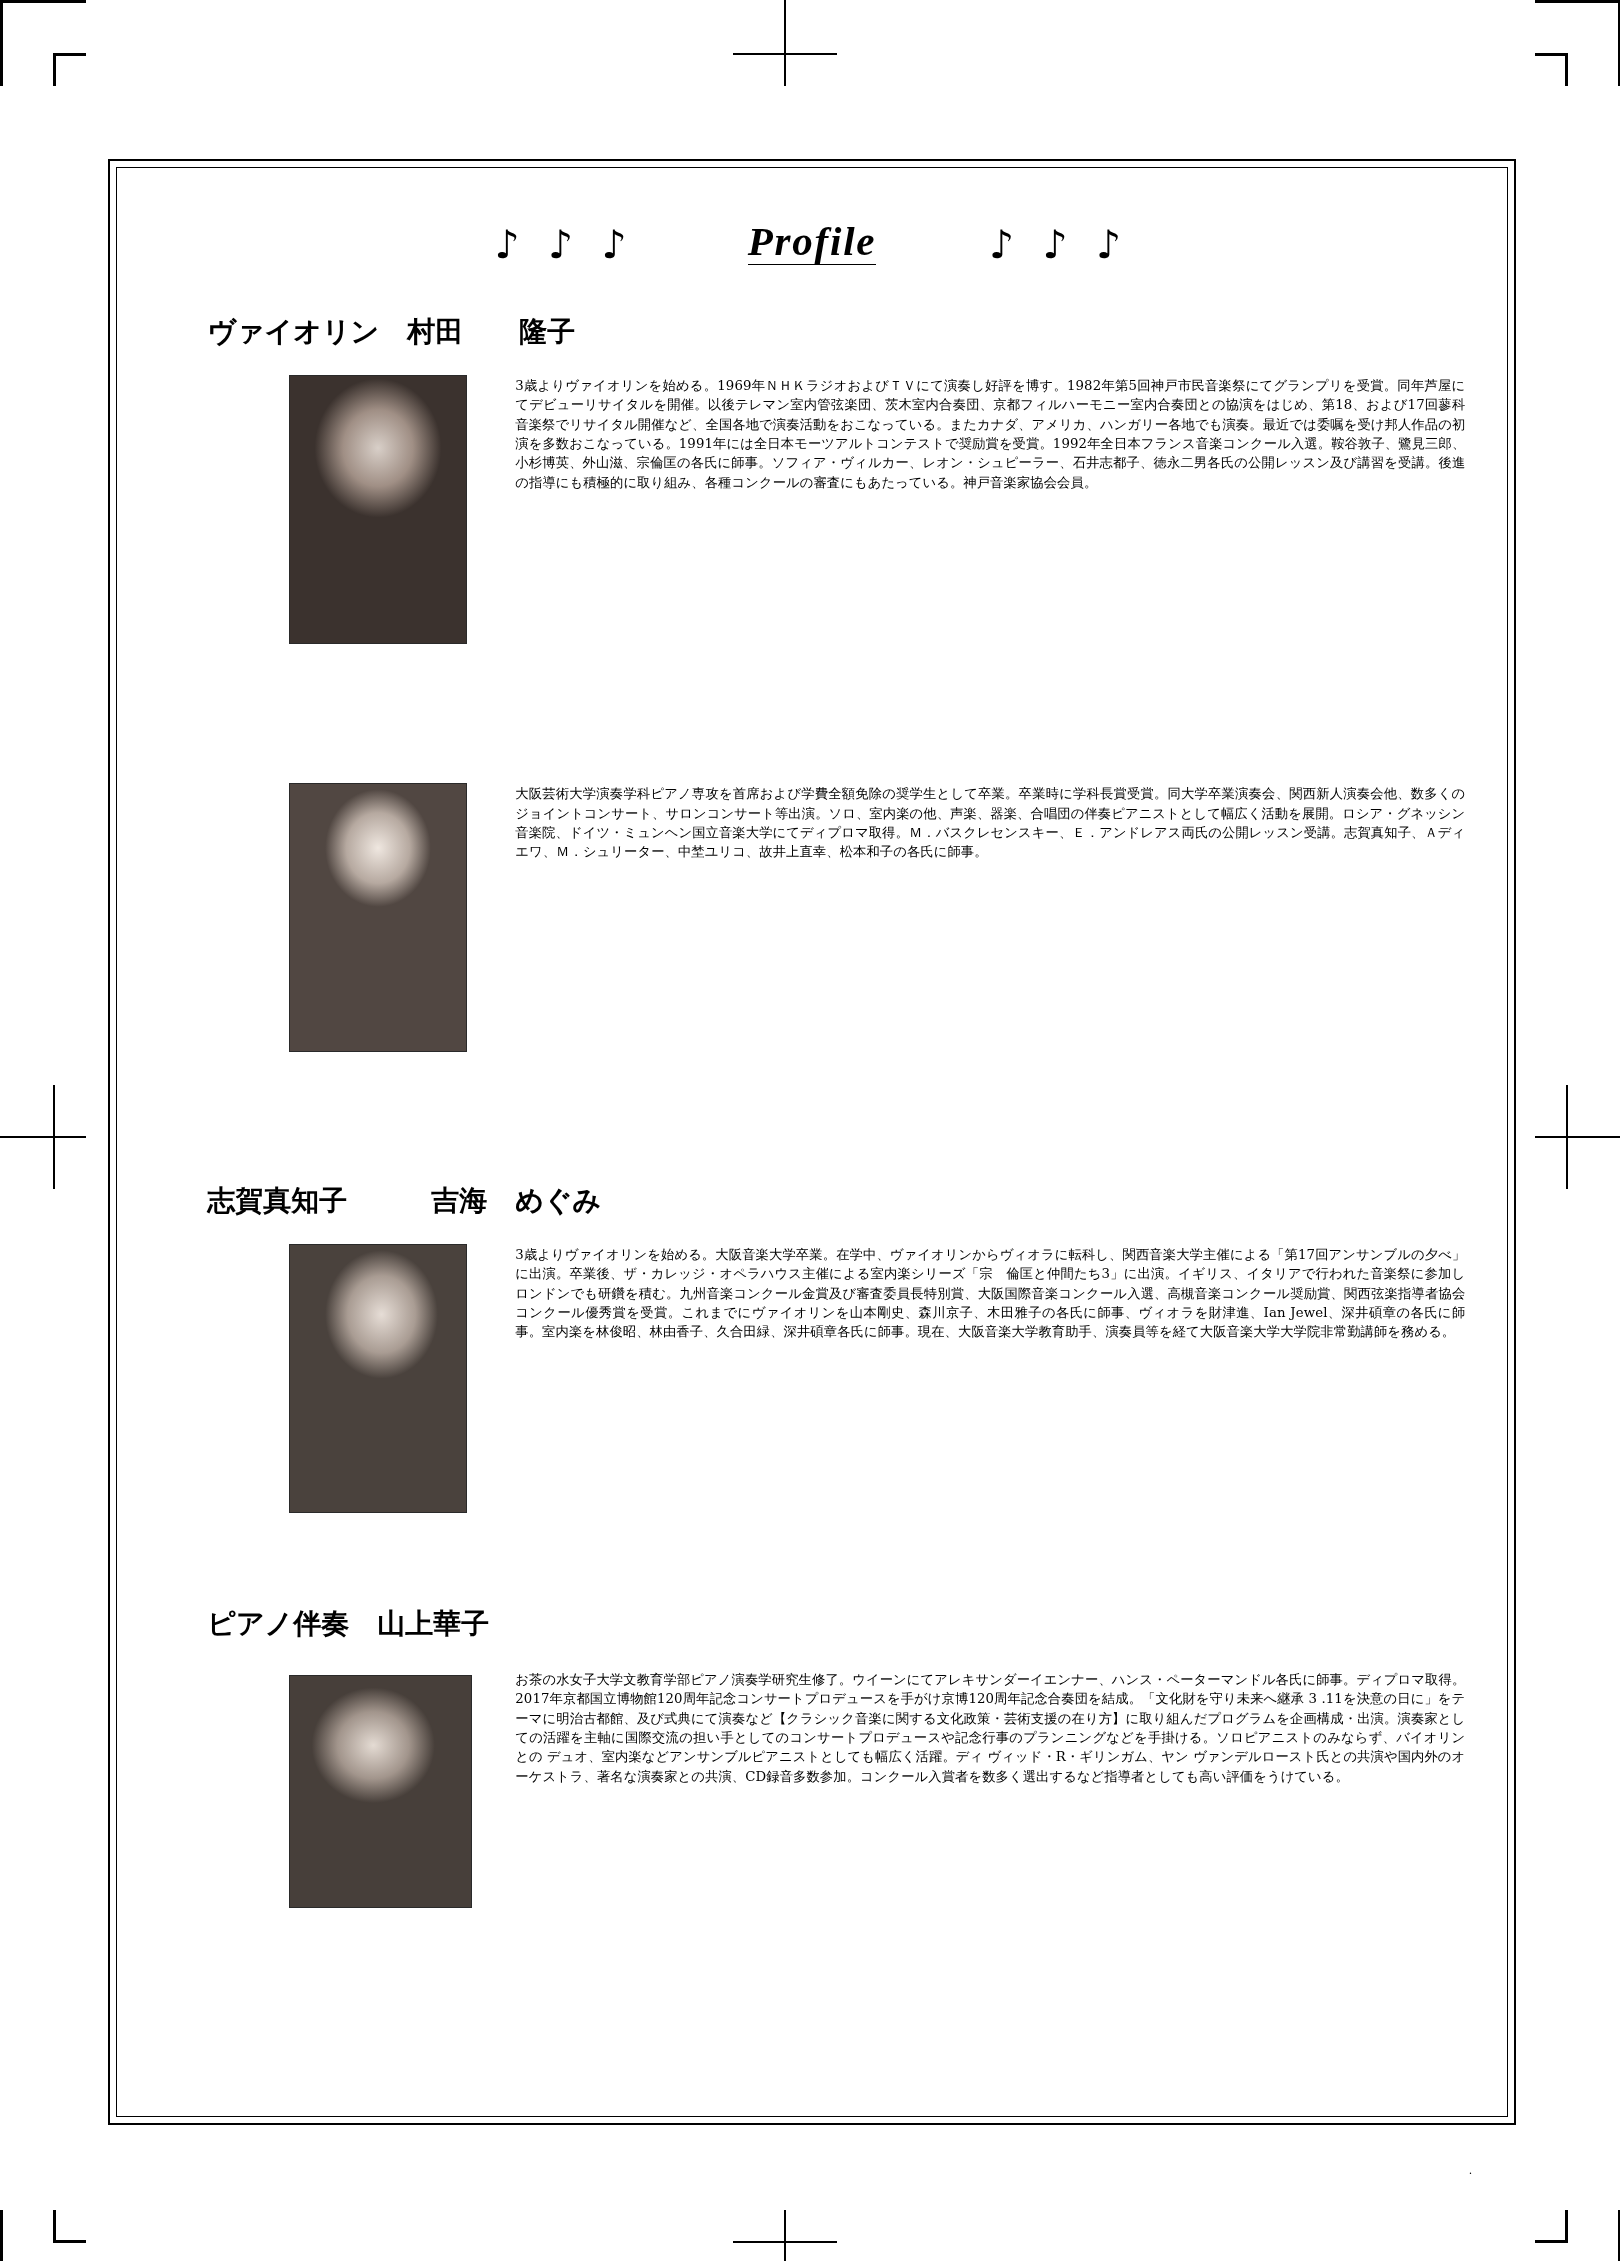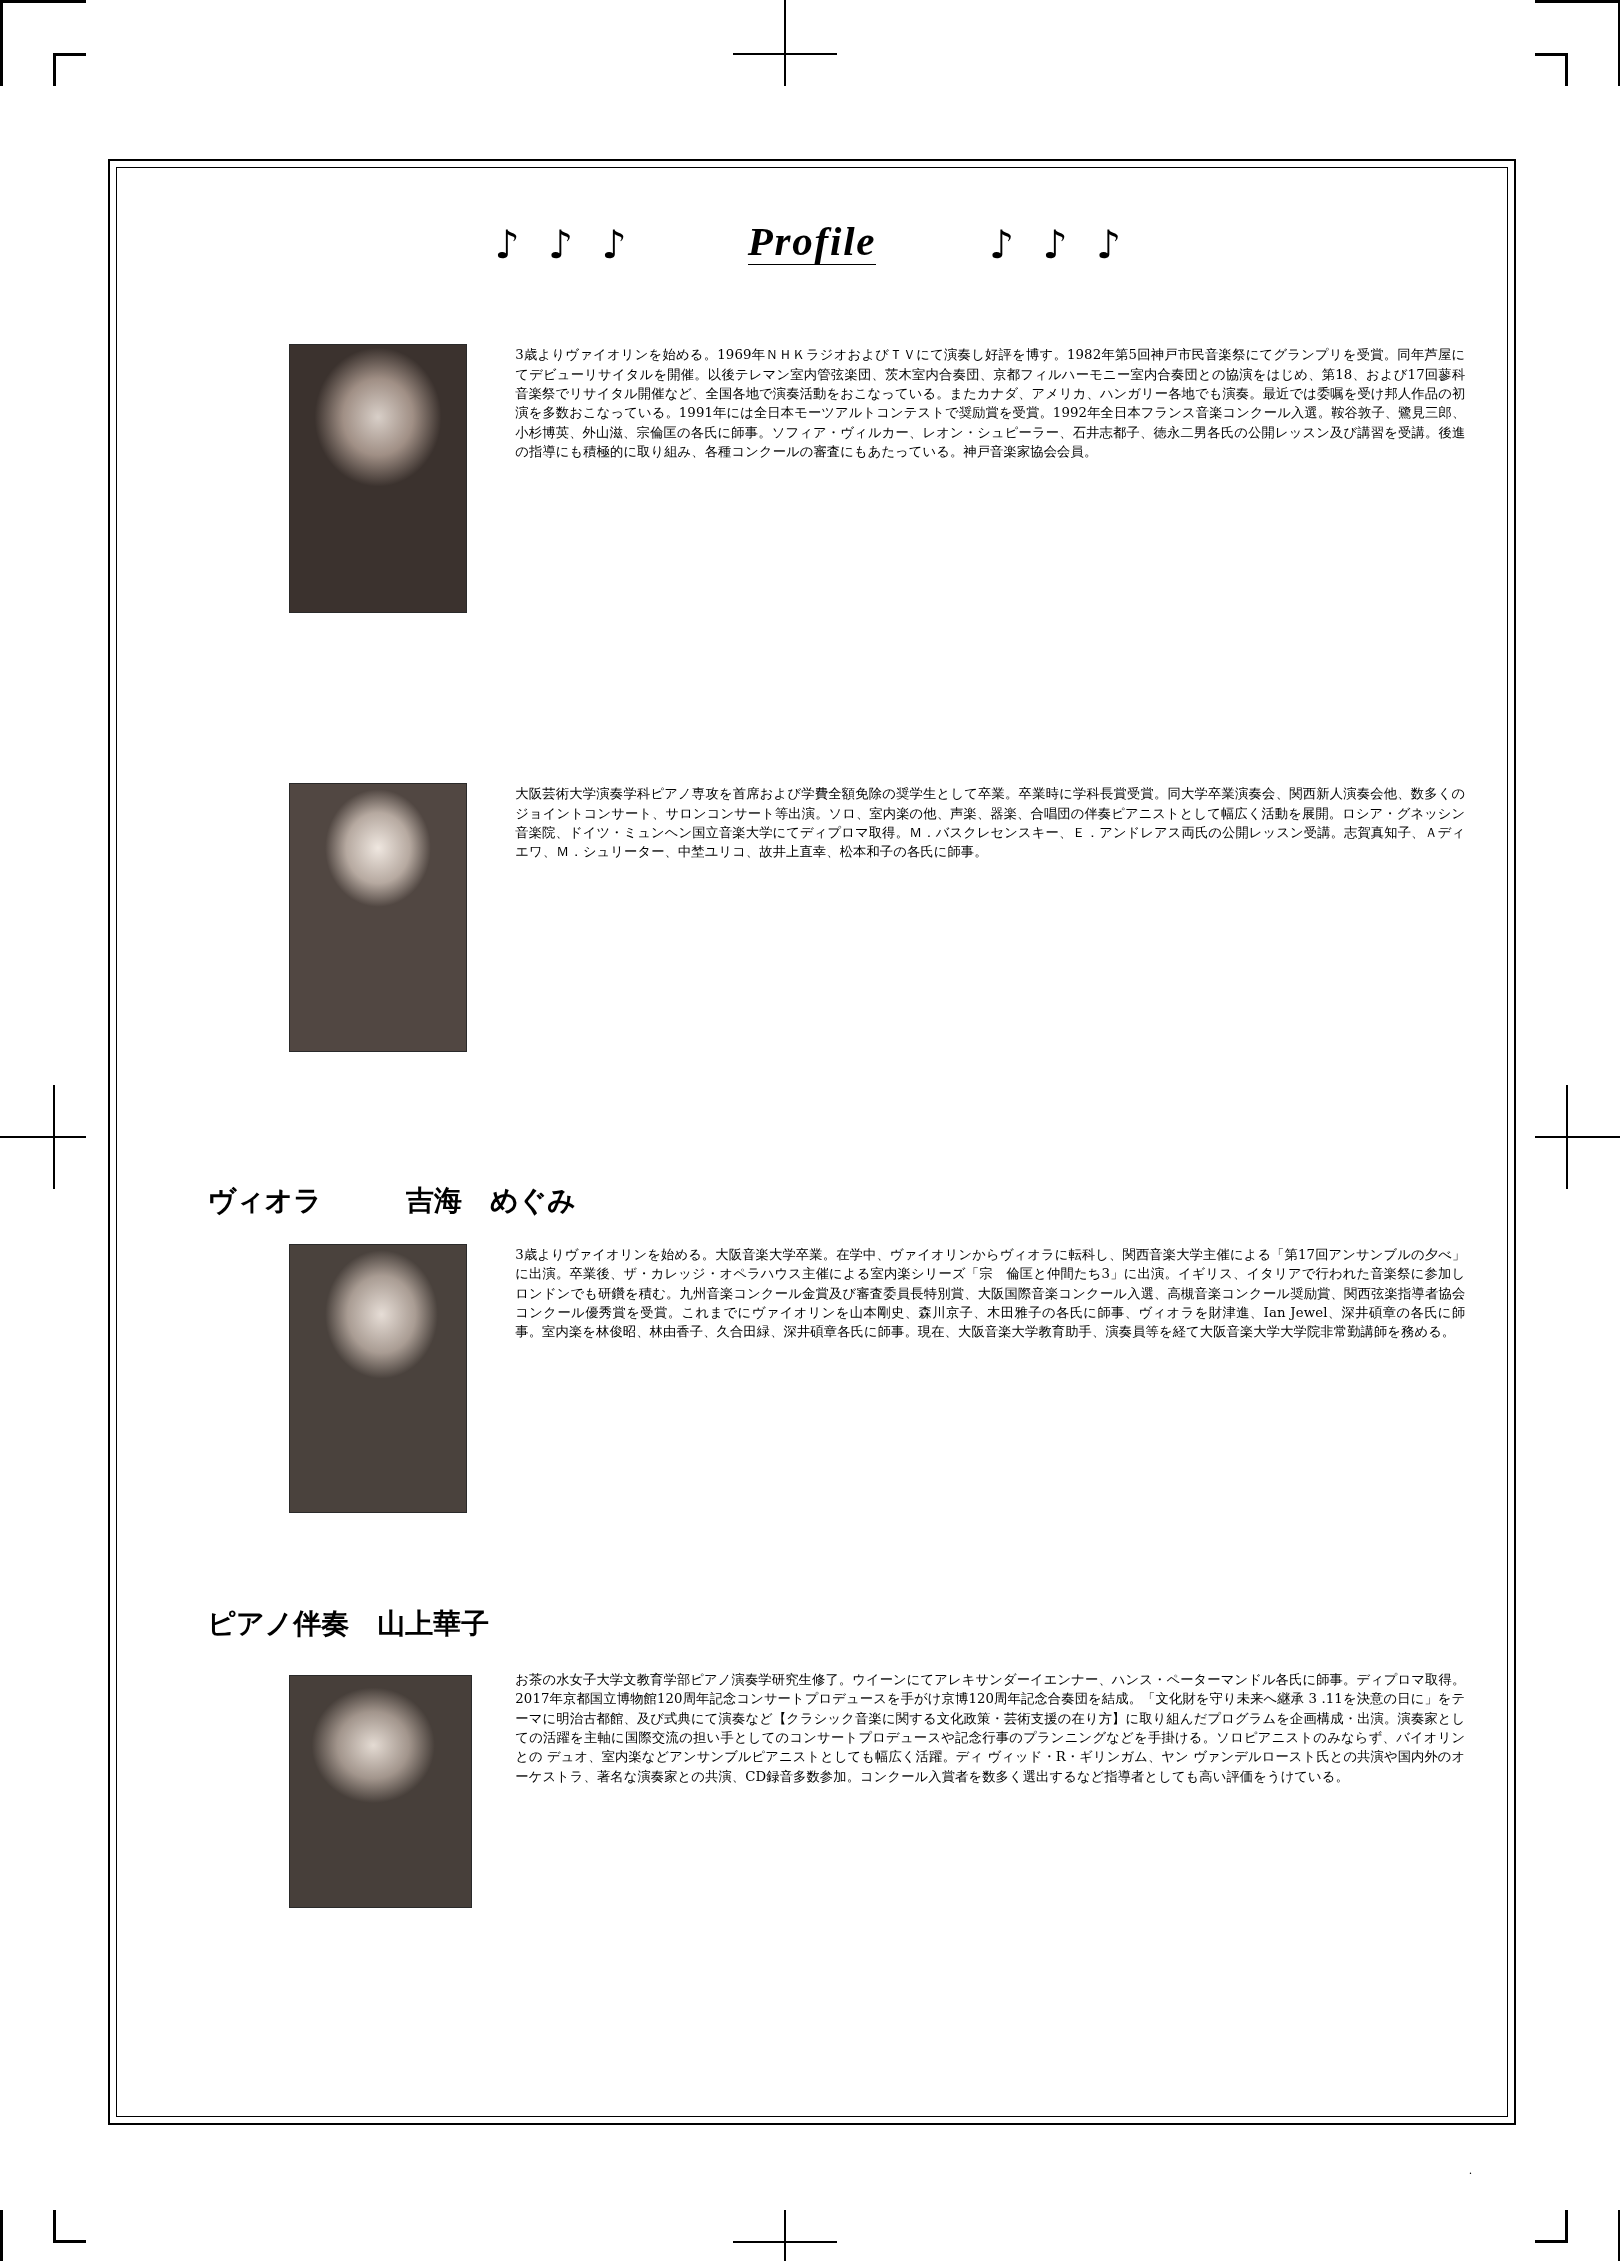--- a/index.html
+++ b/index.html
@@ -207,39 +207,40 @@
   <div class="page-frame-inner">
     <div class="content">
 
       <div class="header-row">
         <span class="notes-left">♪ ♪ ♪</span>
         <span class="profile-title"><span class="u">Profile</span></span>
         <span class="notes-right">♪ ♪ ♪</span>
       </div>
 
       <div class="section" style="top:149px;">
+        <div class="sec-heading" style="margin-left:90px;">ヴァイオリン　村田　　隆子</div>
         <div class="sec-body" style="height:317px;">
           <div class="photo p1" style="left:172px;top:27px;width:176px;height:267px;">
             <div class="ph-inner"></div>
           </div>
           <div class="bio" style="left:398px;top:28px;width:950px;">3歳よりヴァイオリンを始める。1969年ＮＨＫラジオおよびＴＶにて演奏し好評を博す。1982年第5回神戸市民音楽祭にてグランプリを受賞。同年芦屋にてデビューリサイタルを開催。以後テレマン室内管弦楽団、茨木室内合奏団、京都フィルハーモニー室内合奏団との協演をはじめ、第18、および17回蓼科音楽祭でリサイタル開催など、全国各地で演奏活動をおこなっている。またカナダ、アメリカ、ハンガリー各地でも演奏。最近では委嘱を受け邦人作品の初演を多数おこなっている。1991年には全日本モーツアルトコンテストで奨励賞を受賞。1992年全日本フランス音楽コンクール入選。鞍谷敦子、鷺見三郎、小杉博英、外山滋、宗倫匡の各氏に師事。ソフィア・ヴィルカー、レオン・シュピーラー、石井志都子、徳永二男各氏の公開レッスン及び講習を受講。後進の指導にも積極的に取り組み、各種コンクールの審査にもあたっている。神戸音楽家協会会員。</div>
         </div>
       </div>
 
       <div class="section" style="top:588px;">
         <div class="sec-body" style="height:308px;">
           <div class="photo p2" style="left:172px;top:27px;width:176px;height:267px;">
             <div class="ph-inner"></div>
           </div>
           <div class="bio" style="left:398px;top:28px;width:950px;">大阪芸術大学演奏学科ピアノ専攻を首席および学費全額免除の奨学生として卒業。卒業時に学科長賞受賞。同大学卒業演奏会、関西新人演奏会他、数多くのジョイントコンサート、サロンコンサート等出演。ソロ、室内楽の他、声楽、器楽、合唱団の伴奏ピアニストとして幅広く活動を展開。ロシア・グネッシン音楽院、ドイツ・ミュンヘン国立音楽大学にてディプロマ取得。Ｍ．バスクレセンスキー、Ｅ．アンドレアス両氏の公開レッスン受講。志賀真知子、Ａディエワ、Ｍ．シュリーター、中埜ユリコ、故井上直幸、松本和子の各氏に師事。</div>
         </div>
       </div>
 
       <div class="section" style="top:1018px;">
-        <div class="sec-heading" style="margin-left:90px;">ヴィオラ　　　吉海　めぐみ</div>
+        <div class="sec-heading" style="margin-left:90px;">志賀真知子　　　吉海　めぐみ</div>
         <div class="sec-body" style="height:308px;">
           <div class="photo p3" style="left:172px;top:27px;width:176px;height:267px;">
             <div class="ph-inner"></div>
           </div>
           <div class="bio" style="left:398px;top:28px;width:950px;">3歳よりヴァイオリンを始める。大阪音楽大学卒業。在学中、ヴァイオリンからヴィオラに転科し、関西音楽大学主催による「第17回アンサンブルの夕べ」に出演。卒業後、ザ・カレッジ・オペラハウス主催による室内楽シリーズ「宗　倫匡と仲間たち3」に出演。イギリス、イタリアで行われた音楽祭に参加しロンドンでも研鑽を積む。九州音楽コンクール金賞及び審査委員長特別賞、大阪国際音楽コンクール入選、高槻音楽コンクール奨励賞、関西弦楽指導者協会コンクール優秀賞を受賞。これまでにヴァイオリンを山本剛史、森川京子、木田雅子の各氏に師事、ヴィオラを財津進、Ian Jewel、深井碩章の各氏に師事。室内楽を林俊昭、林由香子、久合田緑、深井碩章各氏に師事。現在、大阪音楽大学教育助手、演奏員等を経て大阪音楽大学大学院非常勤講師を務める。</div>
         </div>
       </div>
 
       <div class="section" style="top:1443px;">
         <div class="sec-heading" style="margin-left:90px;font-family:Liberation Mono, monospace;">ピアノ伴奏　山上華子</div>

